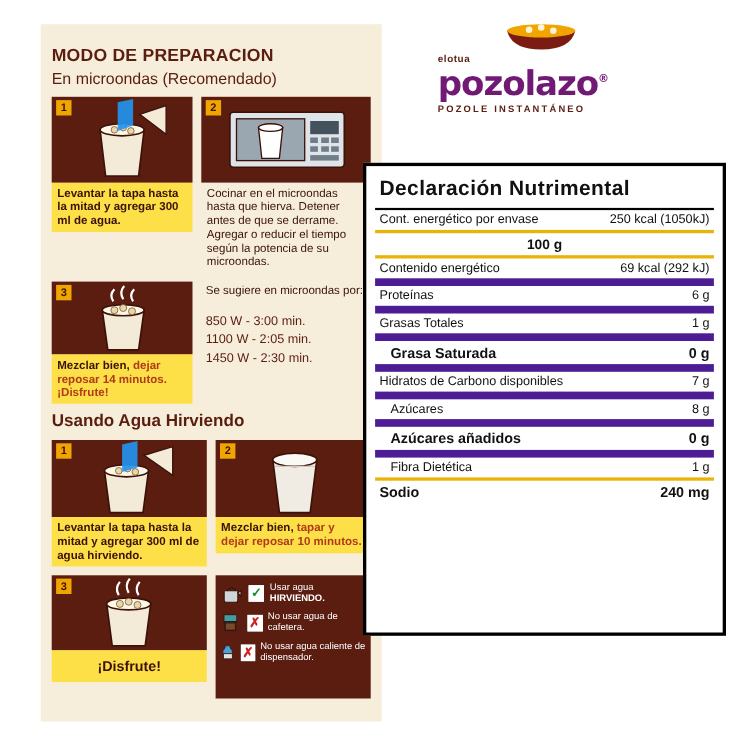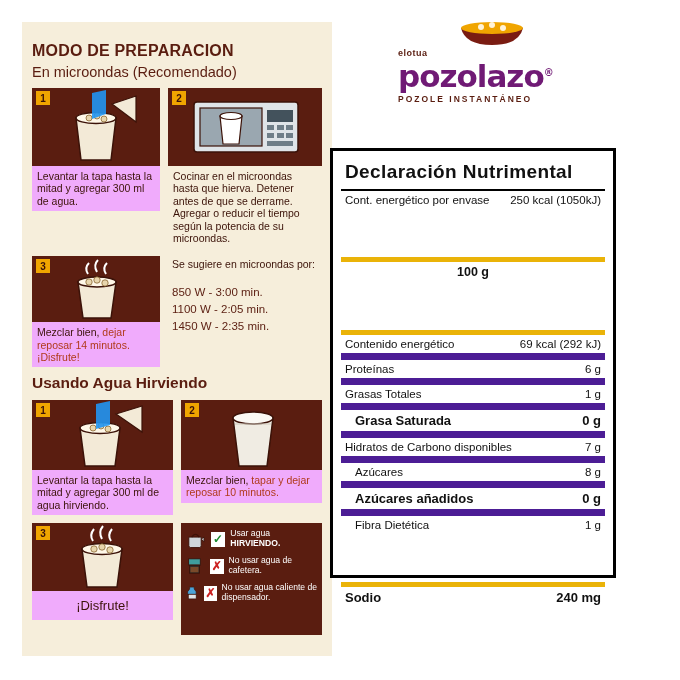--- a/index.html
+++ b/index.html
@@ -8,21 +8,21 @@
     width: 680px; height: 680px;
     background: #ffffff;
     font-family: "Liberation Sans", sans-serif;
     color: #111;
     position: relative;
     overflow: hidden;
   }
 
   
   .left-panel {
-    position:absolute; left:22px; top:22px; width:310px; height:634px;
+    position:absolute; left:37px; top:22px; width:310px; height:634px;
     background:#f6eedb;
   }
   .section-title {
     font-size:15.5px; font-weight:bold; color:#5a1d10;
     padding:0 0 0 10px;
   }
   .sec1-title { position:absolute; left:0; top:20px; font-size:16px; letter-spacing:.2px;}
   .sec1-sub   { position:absolute; left:10px; top:42px; font-size:14.5px; color:#5a1d10;}
 
   
@@ -31,22 +31,22 @@
   .cell {
     background:#5a1d10; position:relative; color:#fff;
   }
   .cell .num {
     position:absolute; left:4px; top:3px; width:14px; height:14px;
     background:#f0a500; color:#3b1208; font-size:10px; font-weight:bold;
     display:flex; align-items:center; justify-content:center;
   }
   .art { width:100%; height:100%; position:relative; }
   .cap {
-    background:#f0abfc; color:#3b1208; font-size:10.5px; line-height:1.18;
-    padding:4px 5px; font-weight:normal;
+    background:#fde047; color:#3b1208; font-size:10.5px; line-height:1.18;
+    padding:4px 5px; font-weight:bold;
   }
   .cap.white { background:#f6eedb; color:#3b1208; font-weight:normal; }
   .cap .hl { color:#b03a1a; }
 
   
   .sec2-title { position:absolute; left:0; top:352px; }
   .grid-boil { position:absolute; left:10px; top:378px; width:290px; }
 
   
   .iconlist { background:#5a1d10; color:#fff; padding:5px 4px; }
@@ -66,30 +66,30 @@
   .logo .brandmain {
     font-size:31px; font-weight:bold; color:#701a75; letter-spacing:-1px;
     font-family:"DejaVu Sans", sans-serif;
   }
   .logo .brandmain .reg { font-size:10px; vertical-align:super; }
   .logo .brandsub { font-size:8.5px; color:#5a1d10; letter-spacing:2px; font-weight:bold;}
   .bowl { width:74px; height:30px; margin:0 auto 0; position:relative; }
 
   
   .nutri {
-    position:absolute; left:330px; top:148px; width:286px; height:430px;
+    position:absolute; left:330px; top:148px; width:330px; height:430px;
     border:3px solid #000; background:#fff;
   }
   .nutri-inner { padding:6px 8px 0 8px; }
   .n-title { font-size:19px; font-weight:bold; letter-spacing:.4px; padding:4px 2px 6px 4px; }
   .n-row {
     display:flex; justify-content:space-between; align-items:center;
     font-size:11.5px; padding:3px 4px; border-top:7px solid #4c1d95;
   }
-  .n-row.thick { border-top:5px solid #eab308;margin-top:48px; }
+  .n-row.thick { border-top:3px solid #eab308; }
   .n-row.center { justify-content:center; font-weight:bold; font-size:12.5px; }
   .n-row .lbl.ind { padding-left:10px; }
   .n-row.bold .lbl, .n-row.bold .val { font-weight:bold; }
   .n-row .val { text-align:right; }
   .n-row.big { font-size:13px; }
 </style>
 </head>
 <body>
 
 <div class="left-panel">
@@ -157,21 +157,21 @@
         <div class="cap">
           <span>Mezclar bien, </span><span class="hl">dejar reposar 14 minutos.</span><span class="hl"> ¡Disfrute!</span>
         </div>
       </div>
 
       <div style="width:154px; padding-left:4px;">
         <div style="font-size:10.5px; color:#3b1208; margin-top:2px;">Se sugiere en microondas por:</div>
         <div style="font-size:11.5px; font-weight:normal; color:#5a1d10; margin-top:14px; line-height:1.45;">
           <div>850 W - 3:00 min.</div>
           <div>1100 W - 2:05 min.</div>
-          <div>1450 W - 2:35 min.</div>
+          <div>1450 W - 2:30 min.</div>
         </div>
       </div>
     </div>
   </div>
 
   <div class="section-title sec2-title">Usando Agua Hirviendo</div>
 
   <div class="grid-boil">
     <div class="cellrow">
       <div style="width:141px;">

